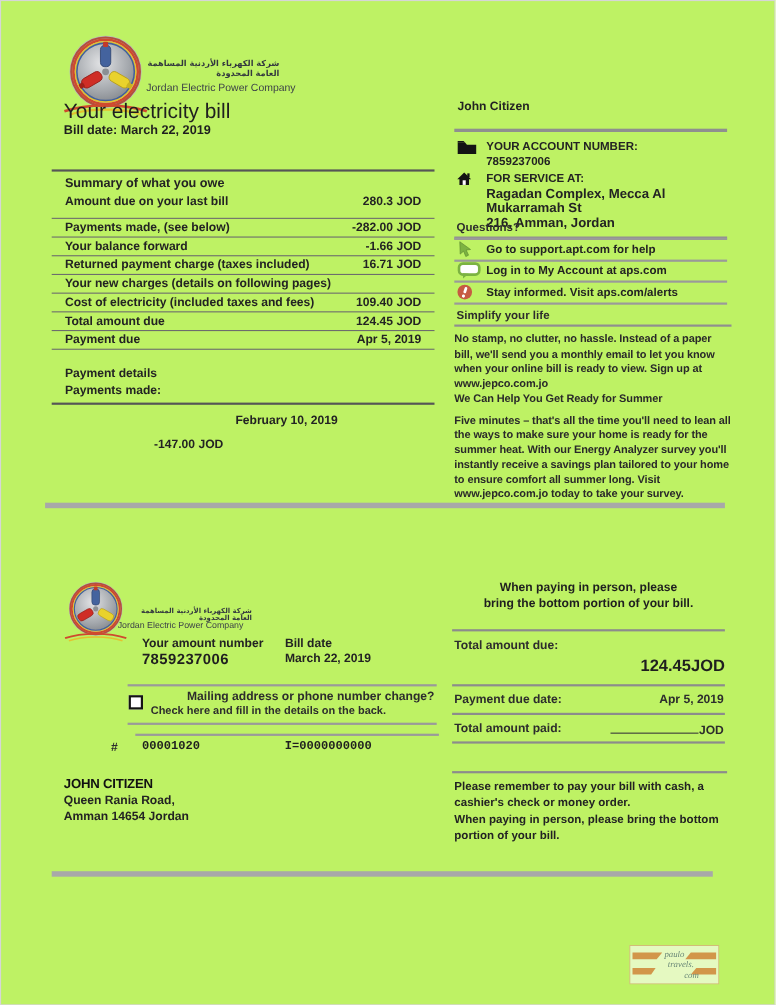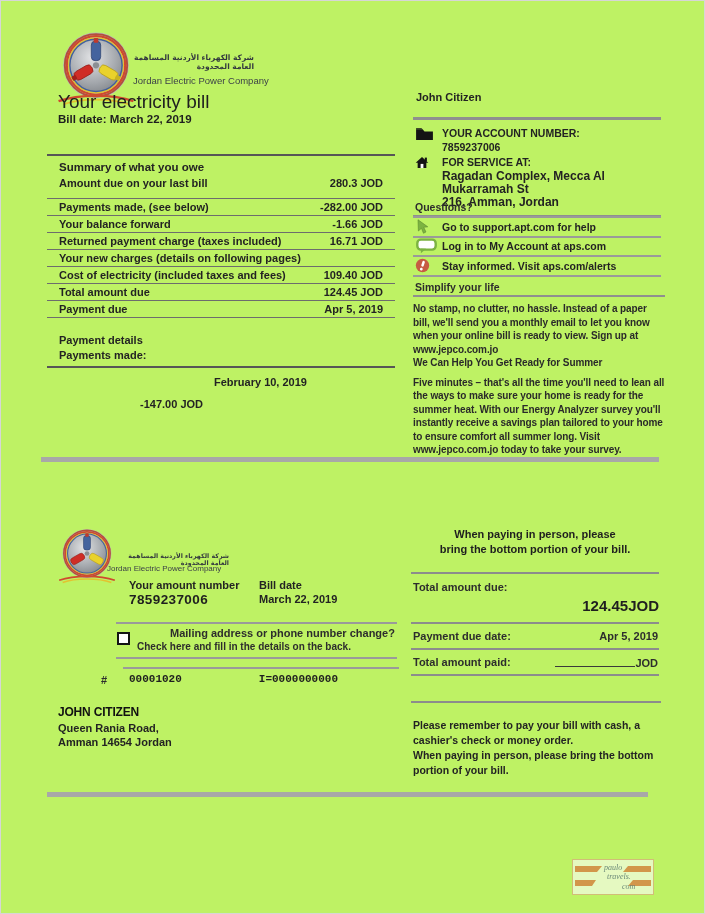--- a/index.html
+++ b/index.html
@@ -84,21 +84,21 @@
   .pay-box { position:absolute; left:410px; top:571px; width:248px;
     border-top:2.5px solid #8c8c8c; border-bottom:2.5px solid #8c8c8c; }
   .pb-sec1 { padding:7px 0 8px 2px; }
   .pb-due-label { font-size:11px; font-weight:700; }
   .pb-due-value { text-align:right; font-size:15px; font-weight:700; margin-top:4px; color:#1f1f1f; }
   .pb-row { border-top:2.5px solid #8c8c8c; display:flex; justify-content:space-between; align-items:center;
     height:26px; font-size:11px; font-weight:700; padding:0 1px 0 2px; }
   .pb-right { display:flex; align-items:baseline; }
   .fill-line { display:inline-block; width:80px; border-bottom:1.5px solid #3a3a3a; height:12px; }
   .pay-note { position:absolute; left:410px; top:700px; width:250px;
-    border-top:2.5px solid #8c8c8c; padding:15px 0 0 2px;
+    border-top:2.5px solid #8c8c8c; padding:5px 0 0 2px;
     font-size:10.5px; font-weight:700; line-height:15px; color:#232323; }
 
   .watermark { position:absolute; left:571px; top:858px; width:82px; height:36px; opacity:0.6; }
 </style>
 </head>
 <body>
 
 <div class="page">
 
   <div class="abs" style="left:56px; top:28px; width:78px; height:82px;">

